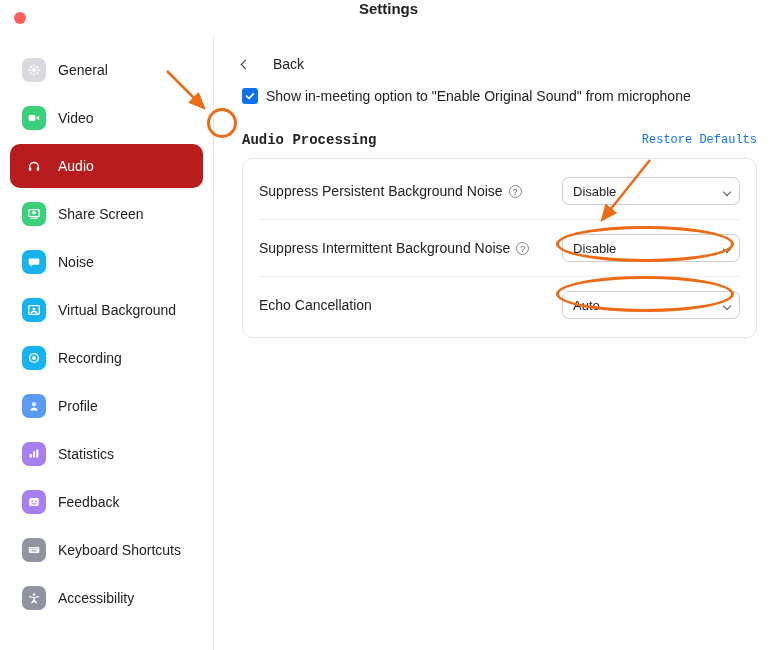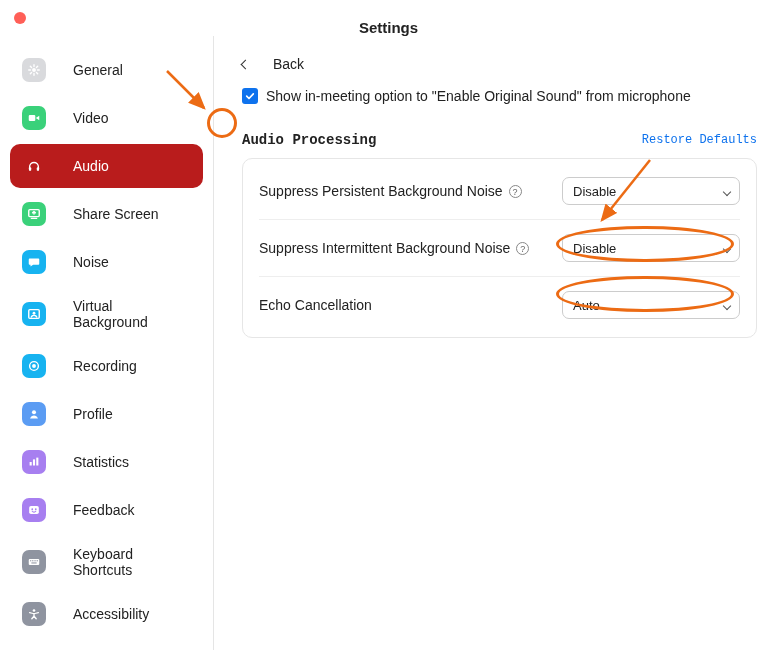--- a/index.html
+++ b/index.html
@@ -10,21 +10,21 @@
     color: #222;
     background: #fff;
     width: 777px;
     height: 650px;
     position: relative;
     overflow: hidden;
   }
   .titlebar {
     height: 36px;
     display: flex;
-    align-items: flex-end;
+    align-items: flex-start;
     justify-content: center;
     position: relative;
   }
   .traffic-light {
     position: absolute;
     left: 14px;
     top: 12px;
     width: 12px;
     height: 12px;
     border-radius: 50%;
@@ -39,21 +39,21 @@
     height: calc(100% - 36px);
   }
   .sidebar {
     width: 214px;
     border-right: 1px solid #e5e5e5;
     padding: 12px 10px 10px 10px;
   }
   .sidebar-item {
     display: flex;
     align-items: center;
-    gap: 27px;
+    gap: 12px;
     padding: 10px 12px;
     border-radius: 10px;
     cursor: pointer;
     margin-bottom: 4px;
   }
   .sidebar-item.active {
     background: #b91c1c;
     color: #fff;
   }
   .sidebar-item .icon-wrap {

